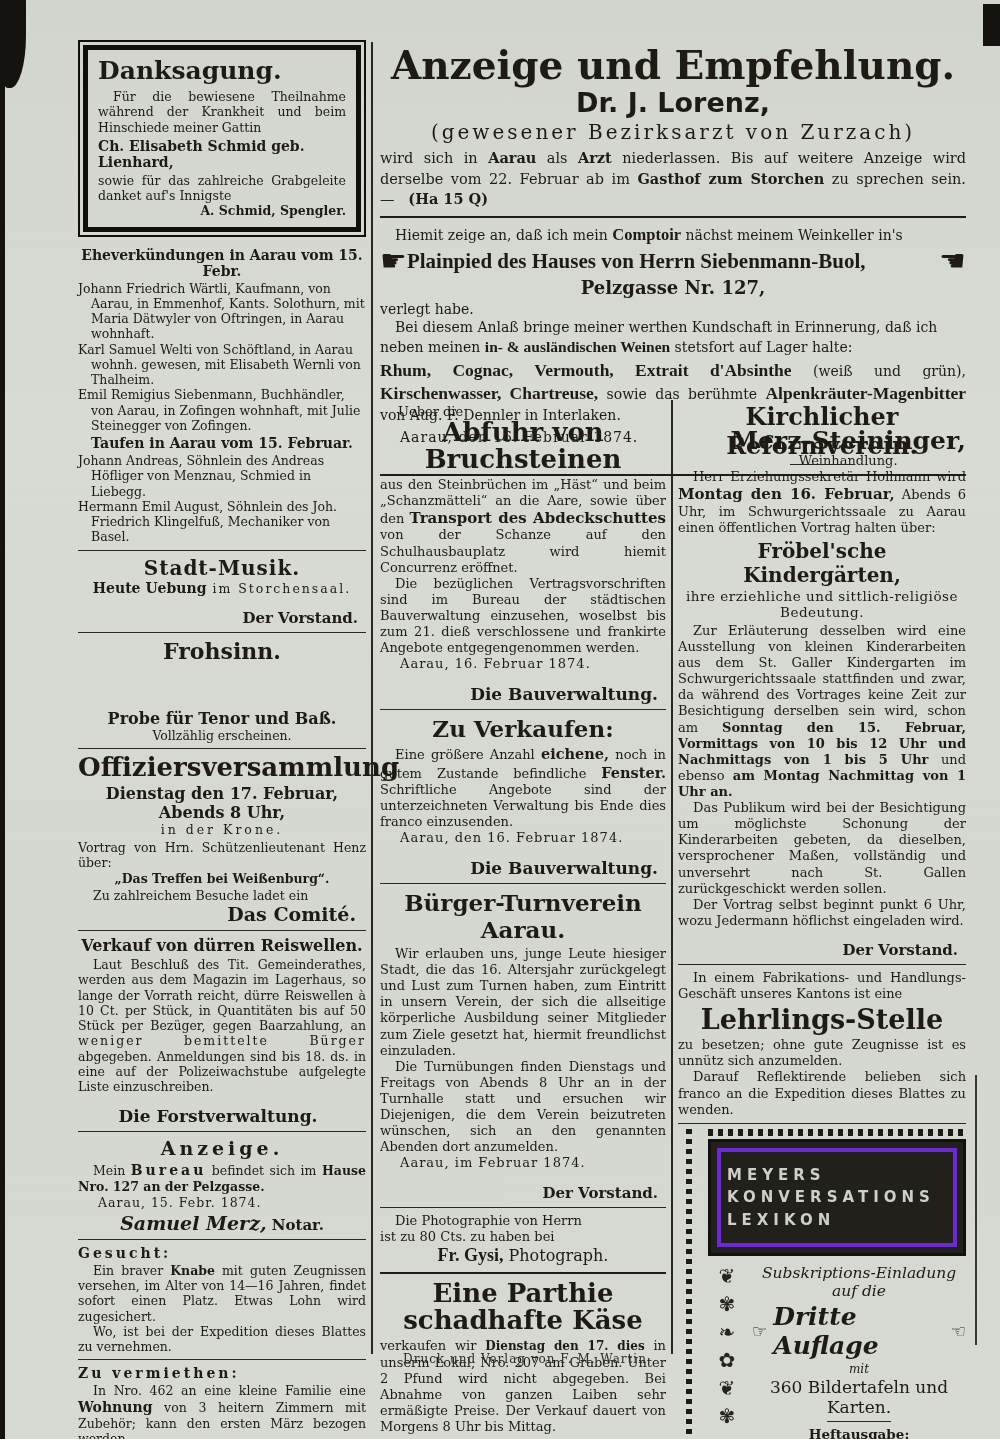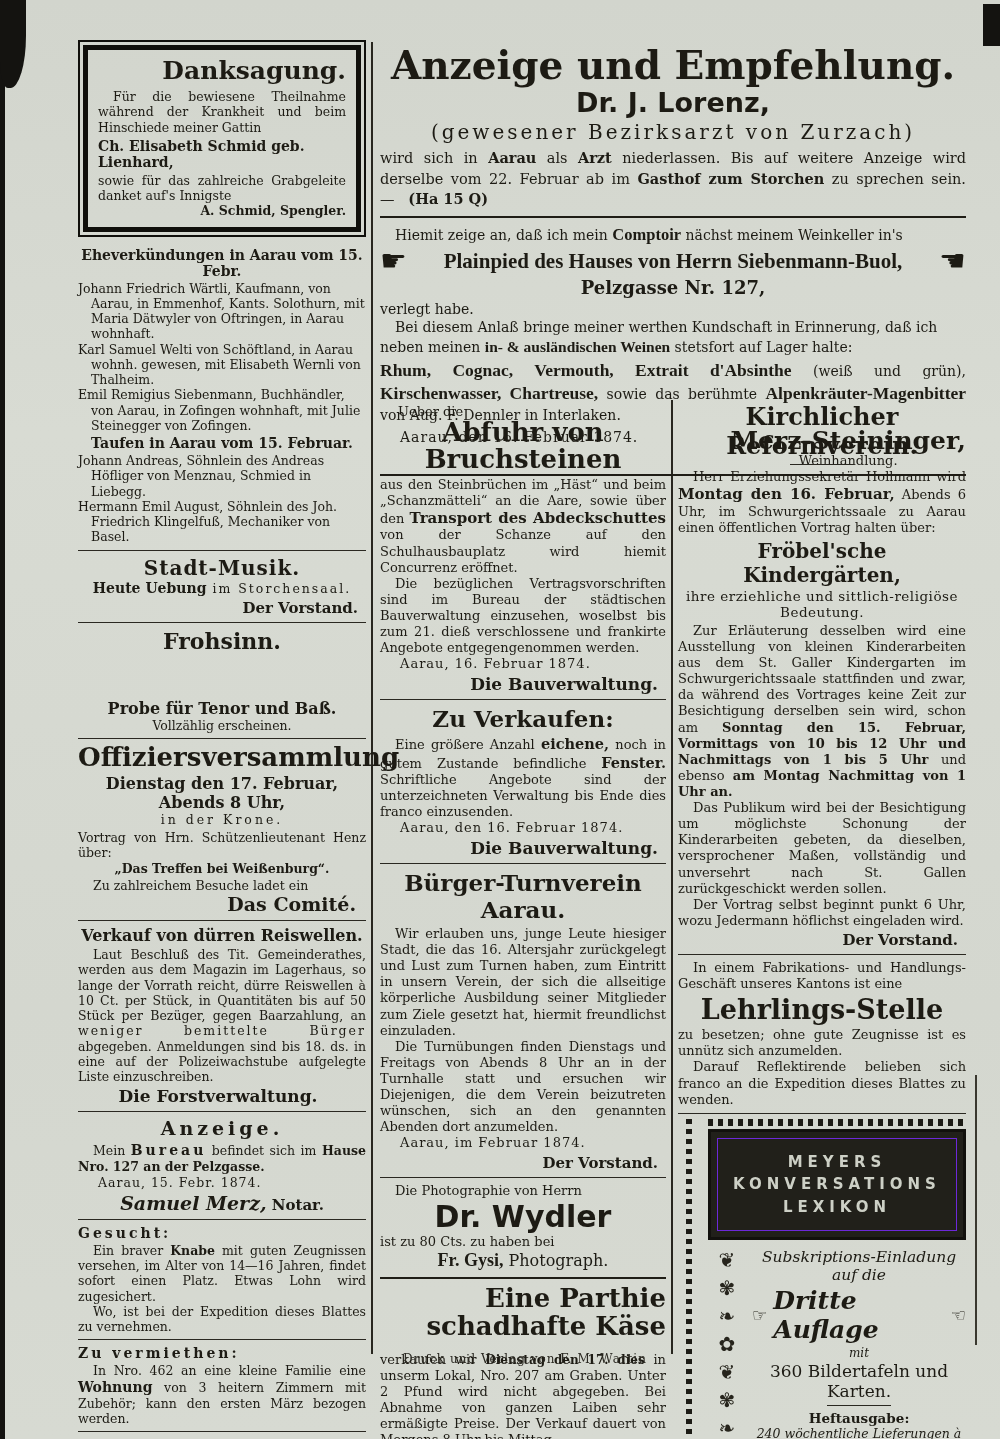--- a/index.html
+++ b/index.html
@@ -13,38 +13,38 @@
   .ind{text-indent:15px;}
   .b{font-weight:bold;}
   .i{font-style:italic;}
   .sp{letter-spacing:2px;text-align:right;}
   .sp3{letter-spacing:3px;}
   .center{text-align:center;}
   .right{text-align:right;}
   .rule{border-top:1px solid #2a2821;margin:5px 0;}
   .rule2{border-top:2.5px solid #1f1d16;margin:6px 0;}
   .srule{width:64px;border-top:1.5px solid #2a2821;margin:4px auto;}
-  .sig{text-align:right;font-weight:bold;font-size:15px;padding-right:8px;margin-top:2px;}
+  .sig{text-align:right;font-weight:bold;font-size:15px;padding-right:8px;margin-top:12px;}
   .date{text-indent:20px;letter-spacing:1px;}
   
   .col-left{position:absolute;left:78px;top:40px;width:288px;}
   .top-span{position:absolute;left:380px;top:46px;width:586px;}
   .col-mid{position:absolute;left:380px;top:404px;width:286px;}
   .col-right{position:absolute;left:678px;top:402px;width:288px;}
   .vrule1{position:absolute;left:371px;top:42px;width:2px;height:1312px;background:#28261f;}
   .vrule2{position:absolute;left:671px;top:400px;width:2px;height:954px;background:#28261f;}
   
   .edge-left{position:absolute;left:0;top:0;width:5px;height:1439px;background:#141310;}
   .blob-tl{position:absolute;left:0;top:0;width:26px;height:88px;background:#141310;border-radius:0 0 60% 30%;}
   .blob-tr{position:absolute;left:983px;top:4px;width:17px;height:42px;background:#141310;}
   .edge-r{position:absolute;left:975px;top:1075px;width:2px;height:270px;background:#3a382f;}
   
   .dank-outer{border:2px solid #100f0b;padding:3px;margin-bottom:10px;}
   .dank-inner{border:5px solid #100f0b;padding:6px 10px 8px;}
-  .t-dank{font-weight:bold;font-size:25px;text-align:right;margin-bottom:4px;}
+  .t-dank{font-weight:bold;font-size:25px;text-align:left;margin-bottom:4px;}
   .dank-name{font-weight:bold;font-size:14px;margin:3px 0;}
   
   .t-ehe{font-weight:bold;font-size:14px;text-align:center;margin:2px 0;}
   .t-stadt{font-weight:bold;font-size:20px;text-align:center;letter-spacing:1px;}
   .t-frohsinn{font-weight:bold;font-size:22px;text-align:center;}
   .t-probe{font-weight:bold;font-size:16px;text-align:center;margin-top:45px;}
   .t-offiz{font-weight:bold;font-size:26px;text-align:center;line-height:1.05;}
   .offiz-l1{font-weight:bold;font-size:16px;text-align:center;margin-top:3px;}
   .offiz-l2{letter-spacing:3px;text-align:center;font-size:12.5px;}
   .t-reis{font-weight:bold;font-size:16px;text-align:center;margin-bottom:2px;}
@@ -53,46 +53,46 @@
   .sig-comite{text-align:right;font-weight:bold;font-size:19px;padding-right:10px;}
   .sig-merz{text-align:center;font-size:19px;margin-top:2px;}
   
   .t-main{font-weight:bold;font-size:39px;text-align:center;line-height:1.0;margin-bottom:2px;}
   .t-lorenz{font-weight:bold;font-size:27px;text-align:center;font-family:"DejaVu Sans",sans-serif;margin:2px 0;}
   .t-bezirk{font-size:20px;text-align:center;letter-spacing:3px;margin-bottom:4px;}
   .lorenz-p{font-size:14.5px;line-height:1.35;text-align:justify;}
   .wein-p{font-size:14px;line-height:1.3;}
   .plain-row{display:flex;align-items:center;justify-content:space-between;margin:1px 0;}
   .hand{font-size:30px;line-height:1;}
-  .plainpied{font-weight:bold;font-size:21px;text-align:center;flex:1;font-family:"Liberation Serif",serif;}
+  .plainpied{font-weight:bold;font-size:21px;flex:1;font-family:"Liberation Serif",serif;}
   .pelzgasse{font-weight:bold;font-size:18px;text-align:center;margin-bottom:2px;}
   .products{font-size:14px;line-height:1.35;text-align:justify;margin-top:2px;}
   .prod-b{font-weight:bold;font-size:17.5px;font-family:"Liberation Serif",serif;}
   .wein-bottom{display:flex;justify-content:space-between;align-items:flex-start;margin-top:3px;}
   .merz-sig{font-weight:bold;font-size:25px;line-height:1;text-align:center;}
   .merz-sub{font-size:13px;text-align:center;}
   
   .t-abfuhr{font-weight:bold;font-size:26px;text-align:center;line-height:1.05;margin-bottom:3px;}
   .pre-t{font-size:13px;padding-left:18px;}
   .t-zuverk{font-weight:bold;font-size:23px;text-align:center;margin-bottom:3px;}
   .t-turn{font-weight:bold;font-size:23px;text-align:center;margin-bottom:3px;}
   .t-wydler{font-weight:bold;font-size:30px;text-align:center;font-family:"DejaVu Sans",sans-serif;line-height:1.05;margin:2px 0;}
-  .t-kaese{font-weight:bold;font-size:26px;text-align:right;line-height:1.05;margin-bottom:12px;}
+  .t-kaese{font-weight:bold;font-size:26px;text-align:center;line-height:1.05;margin-bottom:4px;}
   .gysi{text-align:center;font-size:16px;}
   
   .t-reform{font-weight:bold;font-size:24px;text-align:center;margin-bottom:2px;}
   .t-froebel{font-weight:bold;font-size:20px;text-align:center;margin:3px 0 1px;}
   .froebel-sub{font-size:13.5px;text-align:center;letter-spacing:0.5px;}
   .t-lehrling{font-weight:bold;font-size:27px;text-align:center;margin:2px 0;}
   .boxed-region{position:relative;padding-left:30px;}
   .chain{position:absolute;left:8px;top:0;bottom:0;width:6px;
          background:repeating-linear-gradient(180deg,#1c1b15 0 5px,rgba(0,0,0,0) 5px 10px);}
   .zigzag{height:7px;background:repeating-linear-gradient(90deg,#1c1b15 0 5px,rgba(0,0,0,0) 5px 10px);margin-bottom:3px;}
   .meyers{border:3px solid #12110d;background:#21201a;padding:6px;}
-  .meyers-in{border:1px solid #6d28d9;padding:12px 6px;text-align:center;}
+  .meyers-in{border:4px solid #6d28d9;padding:12px 6px;}
   .meyers-line{color:#cdd0c6;font-weight:bold;font-size:15px;letter-spacing:5px;line-height:1.5;font-family:"DejaVu Sans",sans-serif;}
   .subskription{position:relative;padding-left:44px;margin-top:8px;}
   .floral{position:absolute;left:2px;top:0;bottom:0;width:34px;overflow:hidden;
           writing-mode:vertical-rl;text-orientation:upright;font-size:20px;color:#26241c;line-height:34px;letter-spacing:4px;}
   .sub-l1{font-style:italic;font-size:15.5px;text-align:center;}
   .sub-l2{display:flex;align-items:center;justify-content:center;gap:6px;margin:2px 0;}
   .dritte{font-style:italic;font-weight:bold;font-size:25px;}
   .pointer{font-size:17px;}
   .sub-mit{font-style:italic;font-size:12px;text-align:center;}
   .sub-l4{font-size:17px;text-align:center;margin:1px 0;}
@@ -250,21 +250,20 @@
       <div class="t-turn">Bürger-Turnverein Aarau.</div>
       <p class="bodym ind">Wir erlauben uns, junge Leute hiesiger Stadt, die das 16. Altersjahr zurückgelegt und Lust zum Turnen haben, zum Eintritt in unsern Verein, der sich die allseitige körperliche Ausbildung seiner Mitglieder zum Ziele gesetzt hat, hiermit freundlichst einzuladen.</p>
       <p class="bodym ind">Die Turnübungen finden Dienstags und Freitags von Abends 8 Uhr an in der Turnhalle statt und ersuchen wir Diejenigen, die dem Verein beizutreten wünschen, sich an den genannten Abenden dort anzumelden.</p>
       <p class="bodym date">Aarau, im Februar 1874.</p>
       <p class="sig">Der Vorstand.</p>
     </div>
     <div class="rule"></div>
 
     <div>
       <p class="bodym ind">Die Photographie von Herrn</p>
-      <div class="t-wydler">Dr. Wydler</div>
       <p class="bodym">ist zu 80 Cts. zu haben bei</p>
       <p class="gysi"><span class="b" style="font-size:18px;font-family:'Liberation Serif',serif">Fr. Gysi,</span><span> Photograph.</span></p>
     </div>
     <div class="rule2"></div>
 
     <div>
       <div class="t-kaese">Eine Parthie schadhafte Käse</div>
       <p class="bodym"><span>verkaufen wir </span><span class="b" style="font-size:12px">Dienstag den 17. dies</span><span> in unserm Lokal, Nro. 207 am Graben. Unter 2 Pfund wird nicht abgegeben. Bei Abnahme von ganzen Laiben sehr ermäßigte Preise. Der Verkauf dauert von Morgens 8 Uhr bis Mittag.</span></p>
 
     </div>

